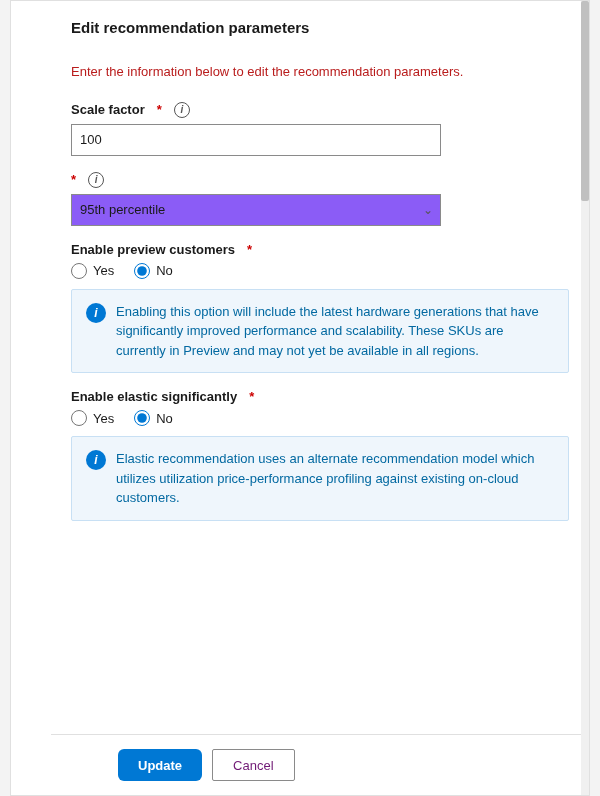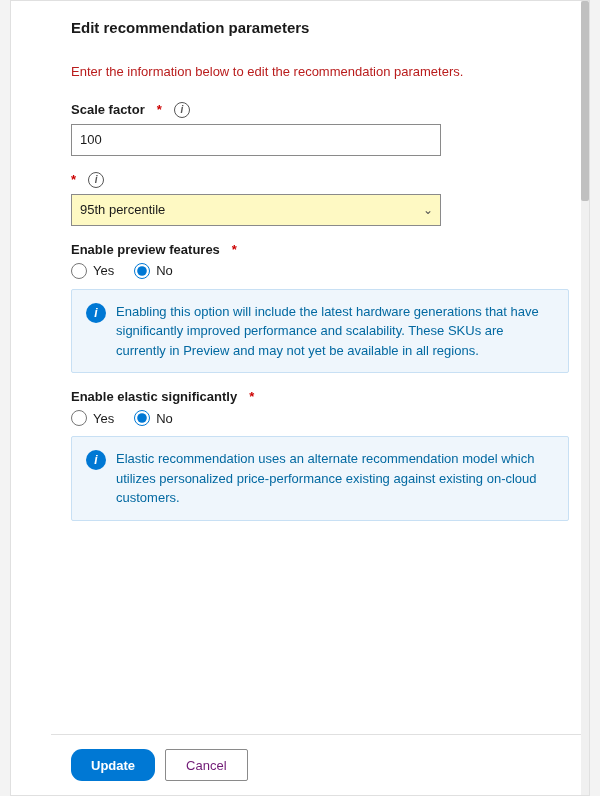--- a/index.html
+++ b/index.html
@@ -103,21 +103,21 @@
     }
 
     .select-box {
       width: 100%;
       height: 32px;
       border: 1px solid #8a8a8a;
       padding: 0 30px 0 8px;
       font-size: 13px;
       color: #1a1a1a;
       appearance: none;
-      background: #fef9c3;
+      background: #8b5cf6;
       outline: none;
       cursor: pointer;
     }
 
     .chevron-icon {
       position: absolute;
       right: 8px;
       top: 50%;
       transform: translateY(-50%);
       pointer-events: none;
@@ -191,21 +191,22 @@
 
     .btn-primary {
       background: #0078d4;
       color: #fff;
       border: none;
       padding: 6px 20px;
       font-size: 13px;
       font-weight: 600;
       cursor: pointer;
       height: 32px;
-      border-radius: 11px;
+      border-radius: 6px;
+      margin-left: 47px;
     }
 
     .btn-secondary {
       background: #fff;
       color: #701a75;
       border: 1px solid #8a8a8a;
       padding: 6px 20px;
       font-size: 13px;
       font-weight: 400;
       cursor: pointer;
@@ -264,21 +265,21 @@
           <option selected="">95th percentile</option>
           <option>99th percentile</option>
           <option>100th percentile</option>
         </select>
         <span class="chevron-icon">⌄</span>
       </div>
     </div>
 
     <div class="field-group">
       <div class="field-label">
-        <span>Enable preview features</span>
+        <span>Enable preview customers</span>
         <span class="required-star">*</span>
       </div>
       <div class="radio-group">
         <label class="radio-label">
           <input type="radio" class="radio-input" name="preview_features" value="yes" style="">
           <span>Yes</span>
         </label>
         <label class="radio-label">
           <input type="radio" class="radio-input" name="preview_features" value="no" checked="" style="">
           <span>No</span>
@@ -300,21 +301,21 @@
           <input type="radio" class="radio-input" name="elastic_recommendation" value="yes" style="">
           <span>Yes</span>
         </label>
         <label class="radio-label">
           <input type="radio" class="radio-input" name="elastic_recommendation" value="no" checked="" style="">
           <span>No</span>
         </label>
       </div>
       <div class="info-box">
         <span class="info-box-icon">i</span>
-        <span class="info-box-text">Elastic recommendation uses an alternate recommendation model which utilizes personalized price-performance existing against existing on-cloud customers.</span>
+        <span class="info-box-text">Elastic recommendation uses an alternate recommendation model which utilizes utilization price-performance profiling against existing on-cloud customers.</span>
       </div>
     </div>
   </div>
 
   <div class="panel-footer">
     <button class="btn-primary">Update</button>
     <button class="btn-secondary">Cancel</button>
   </div>
 
   <div class="scrollbar-track">

